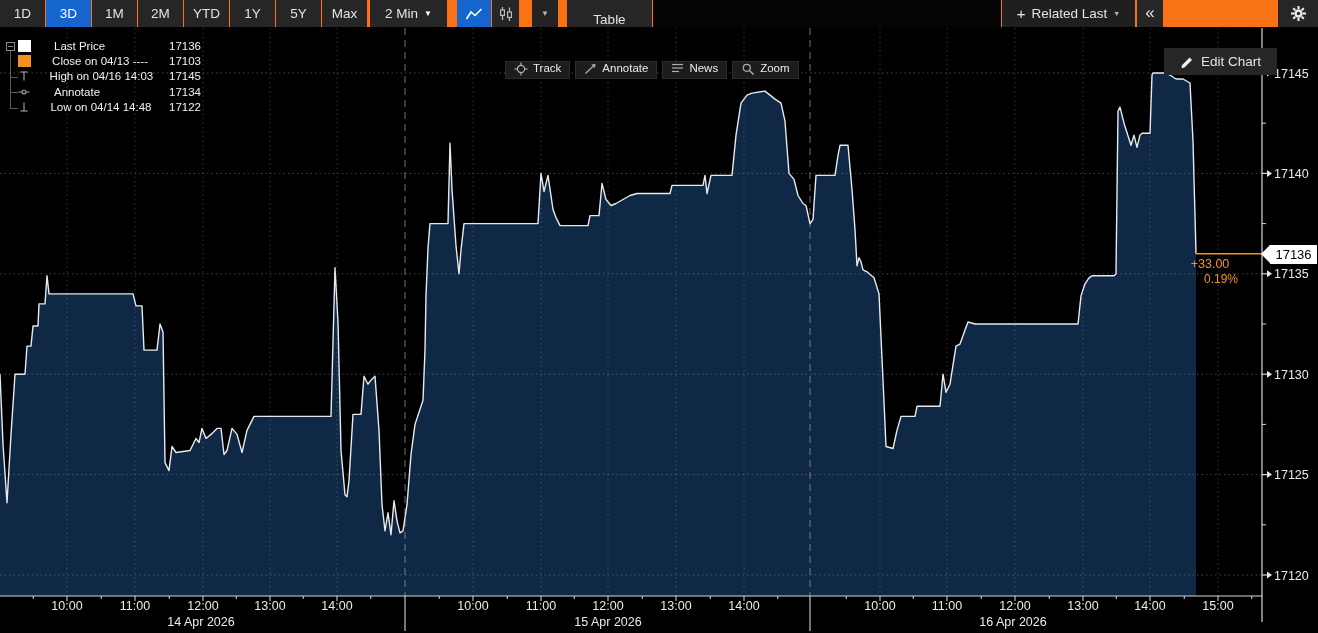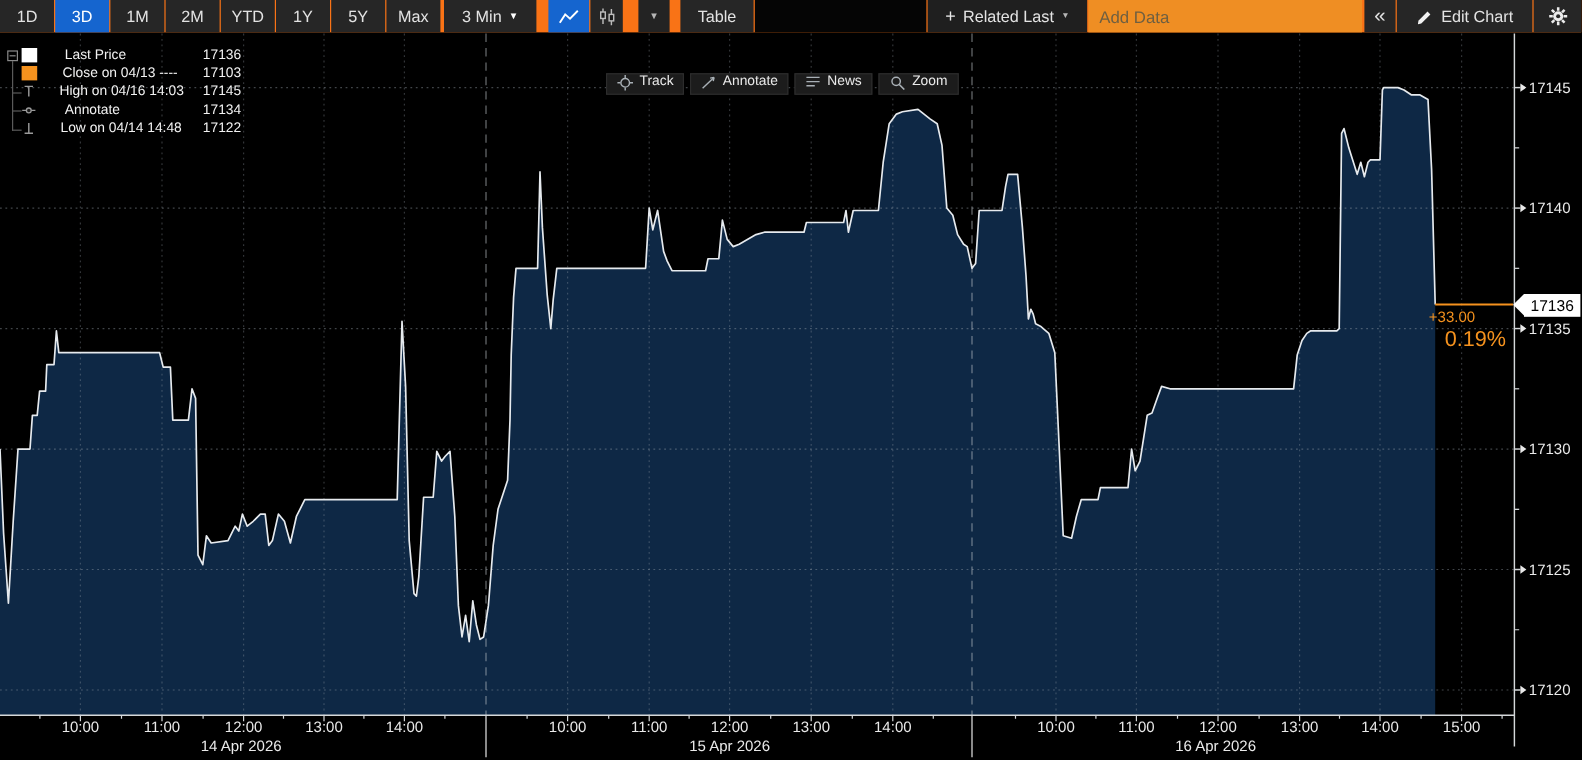--- a/index.html
+++ b/index.html
@@ -12,29 +12,29 @@
   .tbtn{height:27px;display:flex;align-items:center;justify-content:center;
         background:#262626;color:#e3e3e3;font-size:13.5px;cursor:default;white-space:nowrap;}
   .pbtn{width:45px;}
   .tbtn.active{background:#1565cf;color:#fff;text-align:right;}
   .interval{width:77px;gap:6px;}
   .cd{font-size:8px;color:#fff;line-height:1;}
   .cd.dim{color:#b5b5b5;}
   .icobtn{width:34px;}
   .icobtn.narrow{width:27px;}
   .caretbtn{width:26px;margin-left:12px;background:#232323;}
-  .tablebtn{width:61px;margin-left:8px;}
+  .tablebtn{width:85px;margin-left:8px;align-items:flex-end;}
   .spacer{flex:1;background:#050505;}
   .relbtn{width:133px;background:#1f1f1f;gap:6px;}
   .plus{font-size:15px;color:#e9e9e9;line-height:1;}
   .adddata{width:228px;height:27px;border:0;background:#ef8e23;color:#4a3a1a;
            font-family:"Liberation Sans",sans-serif;font-size:14px;padding:0 9px;outline:none;}
   .adddata::placeholder{color:#6e5f41;opacity:1;}
   .collapsebtn{width:26px;margin-left:1px;font-size:17px;padding-bottom:2px;}
-  .editbtn{width:113px;gap:7px;}
+  .editbtn{width:113px;gap:7px;margin-top:48px;}
   .gearbtn{width:40px;}
   
   .tools{position:absolute;left:505px;top:29px;display:flex;gap:5px;}
   .toolbtn{height:18px;display:flex;align-items:flex-start;gap:5px;background:#1c1c1c;
            border:1px solid #2c2c2c;padding:0 8px;font-size:11.5px;color:#eaeaea;margin-top:32px;}
   .toolbtn svg{display:block;}
   
   .legend{position:absolute;left:5px;top:38px;width:196px;z-index:5;}
   .lrow{display:flex;align-items:center;height:15.4px;font-size:11.5px;color:#f2f2f2;gap:15px;}
   .licon{width:20px;margin-left:13px;display:flex;align-items:center;}
@@ -45,21 +45,21 @@
   .expander::before{content:"";position:absolute;left:1px;top:3px;width:5px;height:1px;background:#8a8a8a;}
   .tree-v{position:absolute;left:10px;top:51px;width:1px;height:58px;background:#5a5a5a;}
   .tree-stub{position:absolute;left:10px;width:8px;height:1px;background:#5a5a5a;}
   
   .badge{position:absolute;left:1270px;top:245px;width:47px;height:19px;background:#fff;color:#000;
          font-size:13px;display:flex;align-items:center;justify-content:center;z-index:6;}
   .badge::before{content:"";position:absolute;left:-9px;top:0;width:0;height:0;
          border-top:9.5px solid transparent;border-bottom:9.5px solid transparent;border-right:9px solid #fff;}
   .chg{position:absolute;left:1160px;top:257px;width:100px;text-align:center;
        font-size:12.5px;color:#f5921e;z-index:4;}
-  .pct{position:absolute;left:1204px;top:272px;font-size:18px;color:#f5921e;z-index:4;}
+  .pct{position:absolute;left:1204px;top:272px;font-size:12px;color:#f5921e;z-index:4;}
   svg text{font-family:"Liberation Sans",sans-serif;}
 </style>
 </head>
 <body>
 
 <div class="stage">
 
   <svg id="chart" width="1318" height="633" viewBox="0 0 1318 633" style="position:absolute;left:0;top:0;">
       <path d="M0,596L0,374.2L3,444.5L7,502.7L11,434.4L15,374.2L25,374.2L27,346.1L31,346.1L33,326.0L38,326.0L39,303.9L45,303.9L47,275.8L49,293.9L55,293.9L133,293.9L136,305.9L142,305.9L144,350.1L157,350.1L160,324.0L163,332.0L165,462.6L169,470.6L172,446.5L176,452.5L190,450.5L196,438.5L199,442.5L202,428.4L206,438.5L211,434.4L217,428.4L221,428.4L224,454.5L227,450.5L232,428.4L237,434.4L242,452.5L247,430.4L254,416.4L331,416.4L335,267.8L338,322.0L341,450.5L345,494.7L347,496.7L349,480.6L353,414.4L361,414.4L364,376.2L368,384.2L371,380.2L375,376.2L379,430.4L382,504.7L385,530.8L388,512.8L391,534.8L394,500.7L397,520.8L400,532.8L403,530.8L407,504.7L411,454.5L415,424.4L423,400.3L425,350.1L426,295.9L428,247.7L430,223.6L448,223.6L450,143.3L452,189.5L456,245.7L459,273.8L461,249.7L464,223.6L538,223.6L541,173.4L544,191.5L548,175.4L553,209.5L556,217.6L560,225.6L588,225.6L590,215.6L599,215.6L602,183.4L606,199.5L611,205.5L616,203.5L630,195.5L637,193.5L670,193.5L672,185.4L703,185.4L705,175.4L707,193.5L711,175.4L732,175.4L736,135.2L741,103.1L747,95.1L752,93.1L765,91.1L775,99.1L781,103.1L785,121.2L789,173.4L794,179.4L798,195.5L803,203.5L806,205.5L810,223.6L813,219.6L816,175.4L835,175.4L838,155.3L840,145.3L848,145.3L852,189.5L855,229.6L857,265.8L859,257.7L861,261.8L863,269.8L867,271.8L874,277.8L879,293.9L883,380.2L886,446.5L893,448.5L897,430.4L901,416.4L915,416.4L917,406.3L940,406.3L943,374.2L946,392.3L950,384.2L956,346.1L960,344.1L965,330.0L968,322.0L975,324.0L1078,324.0L1081,295.9L1085,283.8L1089,277.8L1092,275.8L1114,275.8L1116,273.8L1118,111.2L1120,107.1L1124,123.2L1131,145.3L1134,135.2L1137,147.3L1140,135.2L1142,133.2L1150,133.2L1152,75.0L1153,73.0L1165,73.0L1170,75.0L1176,79.0L1183,79.0L1190,83.0L1193,141.3L1196,253.7L1196,596Z" fill="#0e2845"></path>
       <line x1="0" y1="73.0" x2="1262" y2="73.0" stroke="#9aa4ad" stroke-opacity="0.42" stroke-width="1" stroke-dasharray="1.5 3"></line>
@@ -176,21 +176,21 @@
         <div class="tbtn pbtn">1D</div>
         <div class="tbtn pbtn active">3D</div>
         <div class="tbtn pbtn">1M</div>
         <div class="tbtn pbtn">2M</div>
         <div class="tbtn pbtn">YTD</div>
         <div class="tbtn pbtn">1Y</div>
         <div class="tbtn pbtn">5Y</div>
         <div class="tbtn pbtn">Max</div>
       </div>
     <div class="tbtn interval" style="margin-left:2px;">
-      <span>3 Min</span>
+      <span>2 Min</span>
       <span class="cd">▼</span>
     </div>
     <div class="tbtn icobtn active" style="margin-left:9px;">
       <svg width="18" height="14" viewBox="0 0 18 14">
         <polyline points="1.5,12 6,5 10,8.5 16.5,2" fill="none" stroke="#ffffff" stroke-width="1.6"></polyline>
       </svg>
     </div>
     <div class="tbtn icobtn narrow">
       <svg width="16" height="16" viewBox="0 0 16 16">
         <line x1="4.5" y1="1" x2="4.5" y2="14" stroke="#bcbcbc" stroke-width="1.2"></line>
@@ -204,21 +204,20 @@
     </div>
     <div class="tbtn tablebtn">
       <span>Table</span>
     </div>
     <div class="spacer"></div>
     <div class="tbtn relbtn">
       <span class="plus">+</span>
       <span>Related Last</span>
       <span class="cd dim" style="font-size:7px;">▼</span>
     </div>
-    <input class="adddata" type="text" value="" placeholder="Add Data" style="">
     <div class="tbtn collapsebtn">
       <span>«</span>
     </div>
     <div class="tbtn editbtn">
       <svg width="14" height="15" viewBox="0 0 14 15">
         <path d="M2,11.2 L9.6,3.6 L12,6 L4.4,13.6 L1.6,14.2 Z" fill="#f2f2f2"></path>
       </svg>
       <span>Edit Chart</span>
     </div>
     <div class="tbtn gearbtn">

